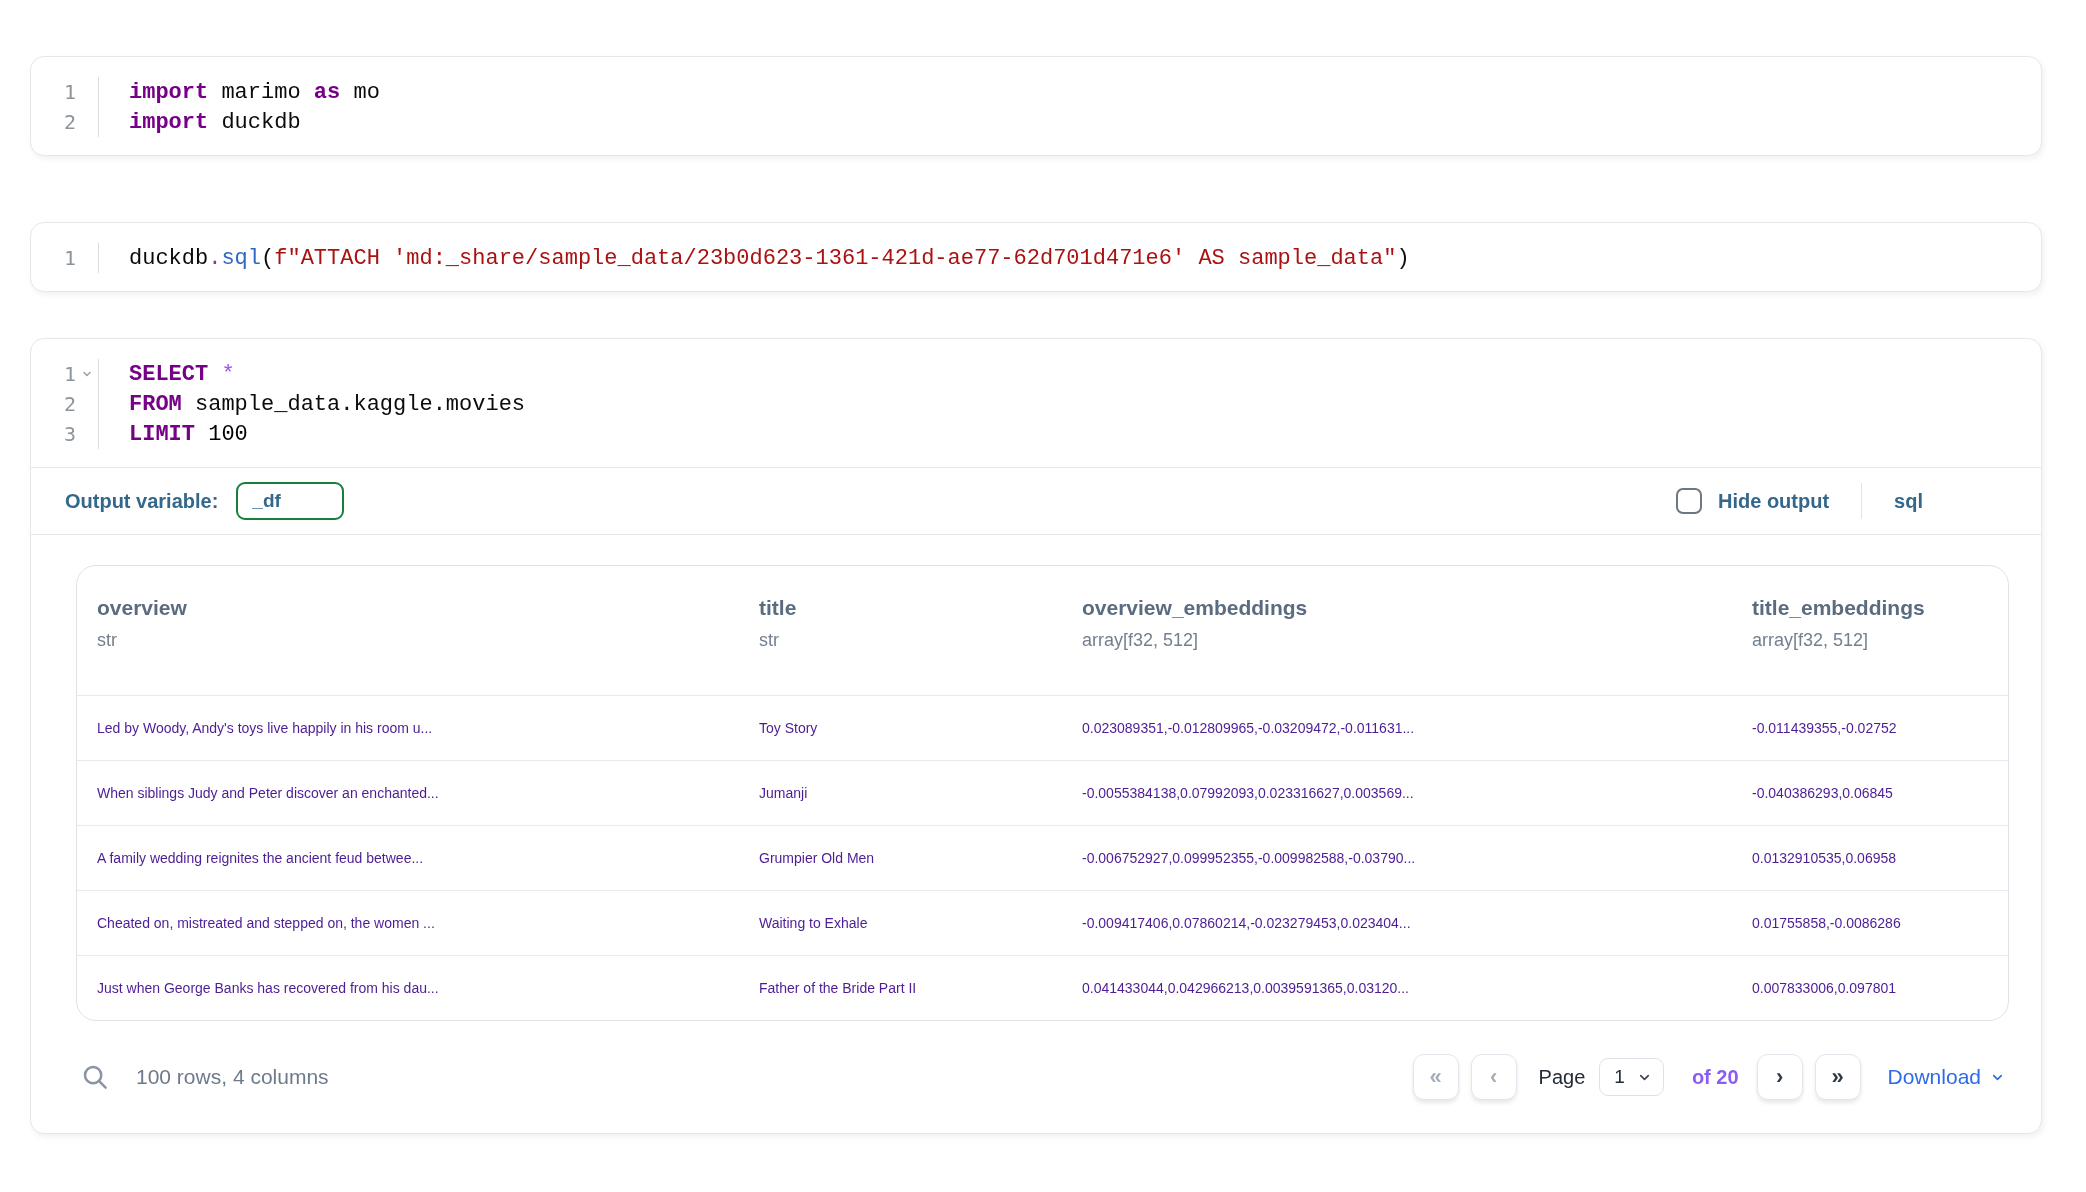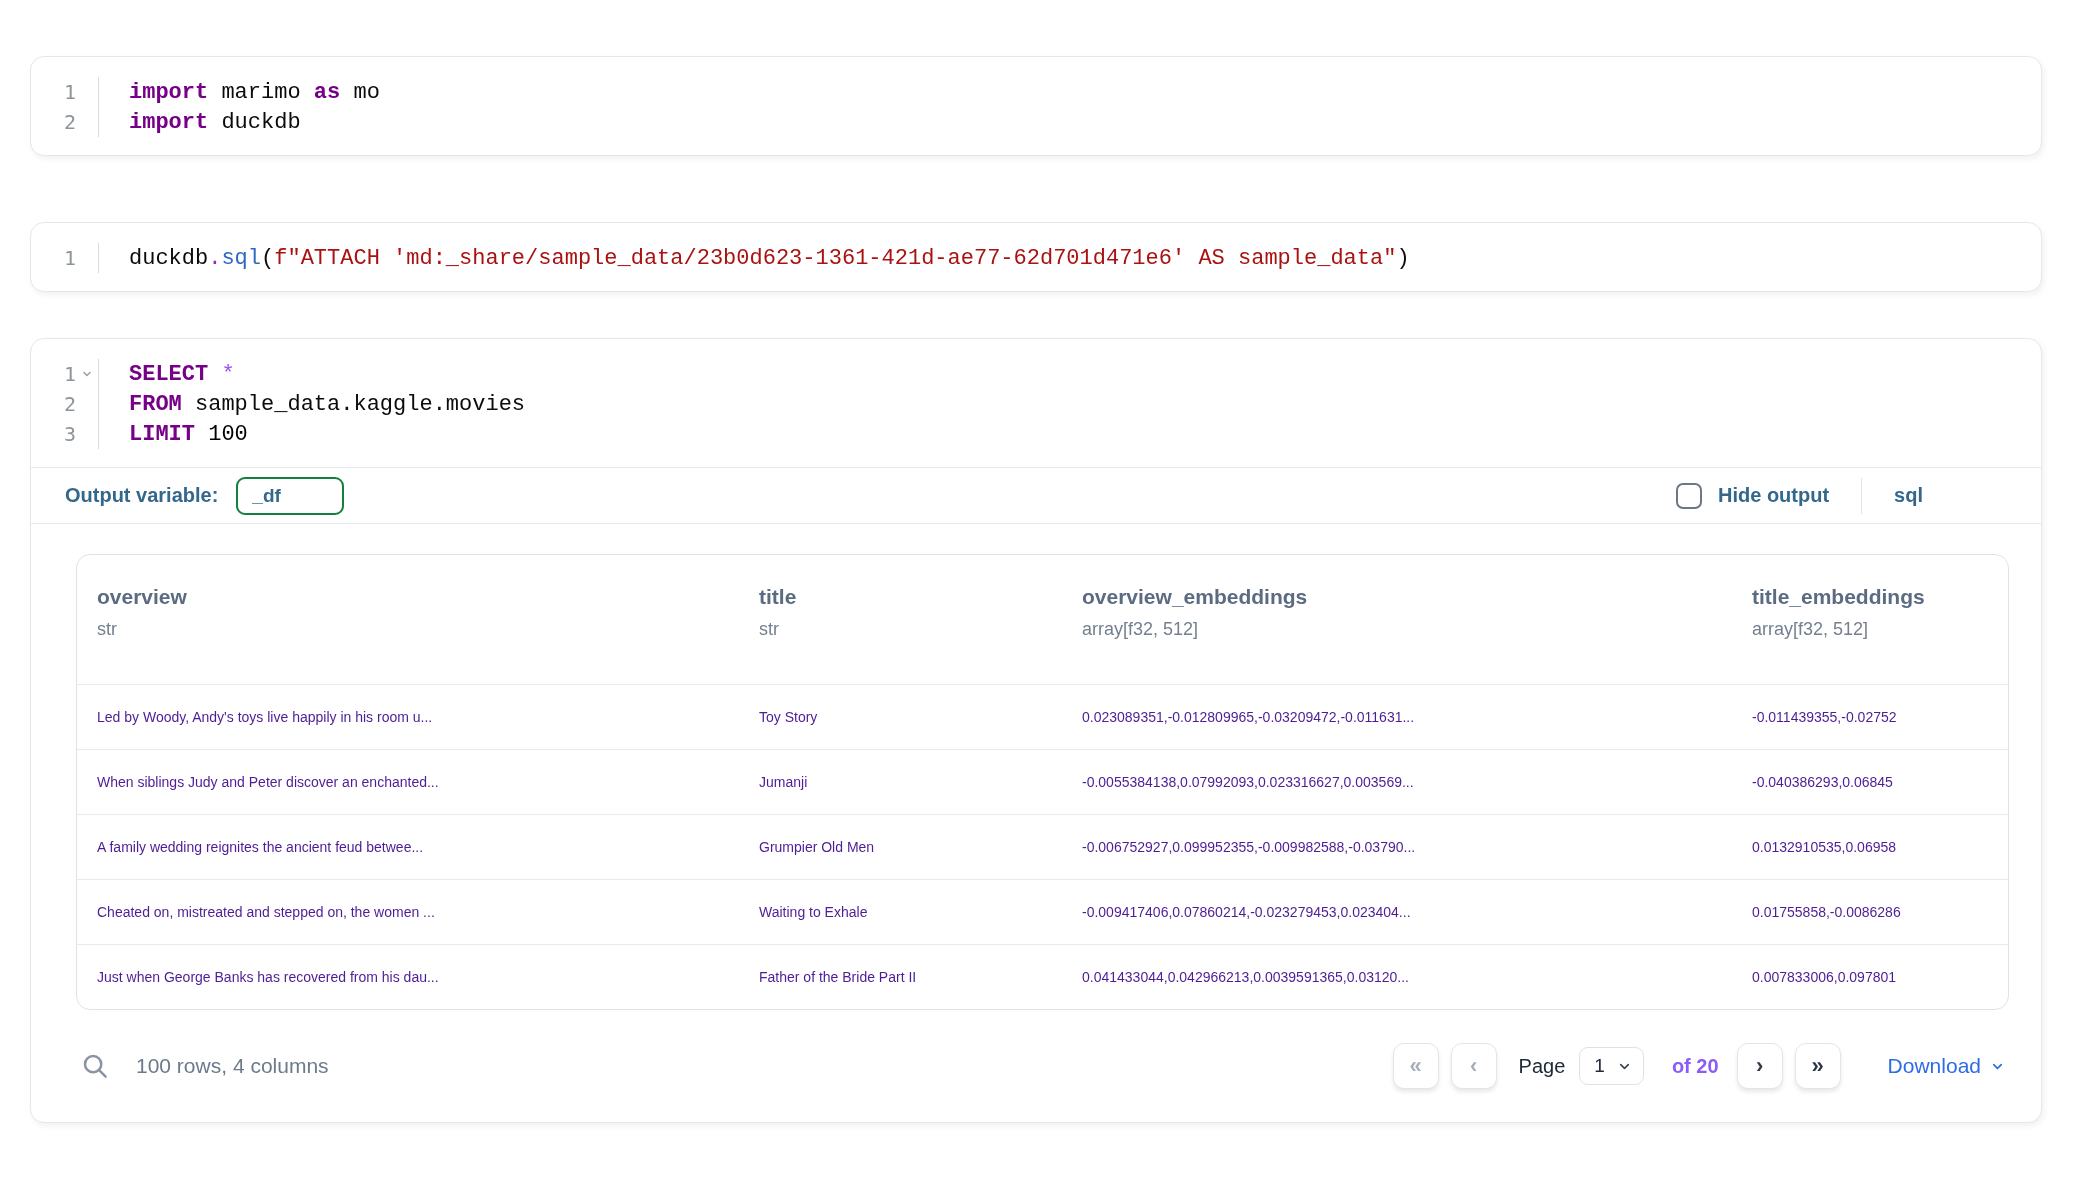--- a/index.html
+++ b/index.html
@@ -25,56 +25,56 @@
   .code-line { height:30px; display:flex; align-items:center; white-space:pre;
     font-family:Liberation Mono, monospace; font-size:22px; color:#0b0b0b; }
   .tk-k  { color:#770088; font-weight:bold; }
   .tk-t  { color:#0b0b0b;text-align:right; }
   .tk-s  { color:#aa1111; }
   .tk-n  { color:#000000; }
   .tk-fn { color:#2d68c4; }
   .tk-p  { color:#9c27b0; }
   .tk-op { color:#a052f0; }
 
-  .output-bar { display:flex; height:57px;
+  .output-bar { display:flex; height:68px;
     border-top:1px solid #e4e7ec; border-bottom:1px solid #e4e7ec; padding:0 118px 0 34px; }
   .ob-left { display:flex; align-items:center; flex:1; }
   .ob-label { color:#33688c; font-weight:bold; font-size:20px; }
   .ob-input { margin-left:18px; width:108px; height:38px; border:2px solid #15803d; border-radius:9px;
     color:#33688c; font-weight:bold; font-size:19px; padding:0 14px; outline:none;
     font-family:"Liberation Sans", sans-serif; }
   .ob-right { display:flex; align-items:center; }
   .checkbox { width:26px; height:26px; border:2.5px solid #6e7680; border-radius:7px; background:#fff; }
   .hide-label { margin-left:16px; color:#33688c; font-weight:bold; font-size:20px; }
   .vdiv { width:1px; height:36px; background:#dfe3ea; margin:0 32px; }
   .lang-label { color:#33688c; font-weight:bold; font-size:20px; }
 
   .cell-bottom { padding:30px 32px 0 45px; }
-  .table-box { border:1px solid #dfe3e8; border-radius:14px; overflow:hidden; background:#fff; }
+  .table-box { border:1px solid #dfe3e8; border-radius:20px; overflow:hidden; background:#fff; }
   .thead, .tr { display:grid; grid-template-columns:662px 323px 670px 1fr; }
   .thead { padding:30px 0 44px 0; }
   .th { padding:0 8px 0 20px; }
   .th-name { color:#5b6b80; font-weight:bold; font-size:21px; }
   .th-dtype { color:#74808f; font-size:18px; margin-top:10px; }
   .tr { height:65px; align-items:center; border-top:1px solid #e7ebf0; }
   .td { padding:0 4px 0 20px; color:#4c1d95; font-size:14px; white-space:nowrap; overflow:hidden; }
 
   .table-footer { display:flex; align-items:center; height:112px; padding:0 4px; }
   .tf-summary { margin-left:26px; color:#6d7a8b; font-size:21px; }
   .tf-spacer { flex:1; }
   .pg-btn { width:46px; height:46px; border:1px solid #e2e6ec; border-radius:11px; background:#fff;
     display:flex; align-items:center; justify-content:center; font-size:22px; font-weight:bold;
     box-shadow:0 3px 4px rgba(0,0,0,.09); margin-left:12px; cursor:pointer; }
   .pg-btn.disabled { color:#a6aeb9; }
   .pg-btn.active { color:#2e3947; }
   .pg-label { margin:0 14px 0 22px; color:#222b38; font-size:20px; }
   .page-select { display:flex; align-items:center; gap:12px; height:38px; border:1px solid #dde2ea;
     border-radius:9px; padding:0 11px 0 14px; font-size:19px; color:#222b38; background:#fff; cursor:pointer; }
   .pg-total { margin:0 6px 0 28px; color:#8b5cf6; font-size:20px;font-weight:bold; }
-  .download { display:flex; align-items:center; gap:9px; margin-left:47px; color:#2e6be6;
+  .download { display:flex; align-items:center; gap:9px; margin-left:27px; color:#2e6be6;
     font-size:21px; cursor:pointer; }
   .chev { display:inline-flex; }
 </style>
 </head>
 <body>
 
 <div class="cell cell-1">
   <div class="cell-code">
     <div class="gutter">
         <div class="gutter-line">

